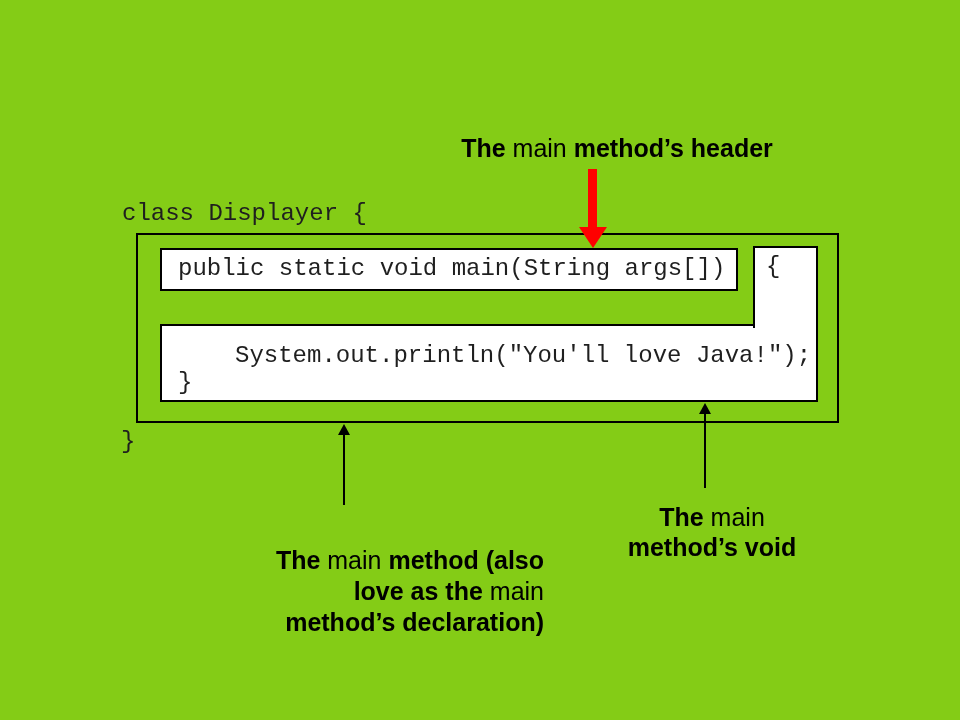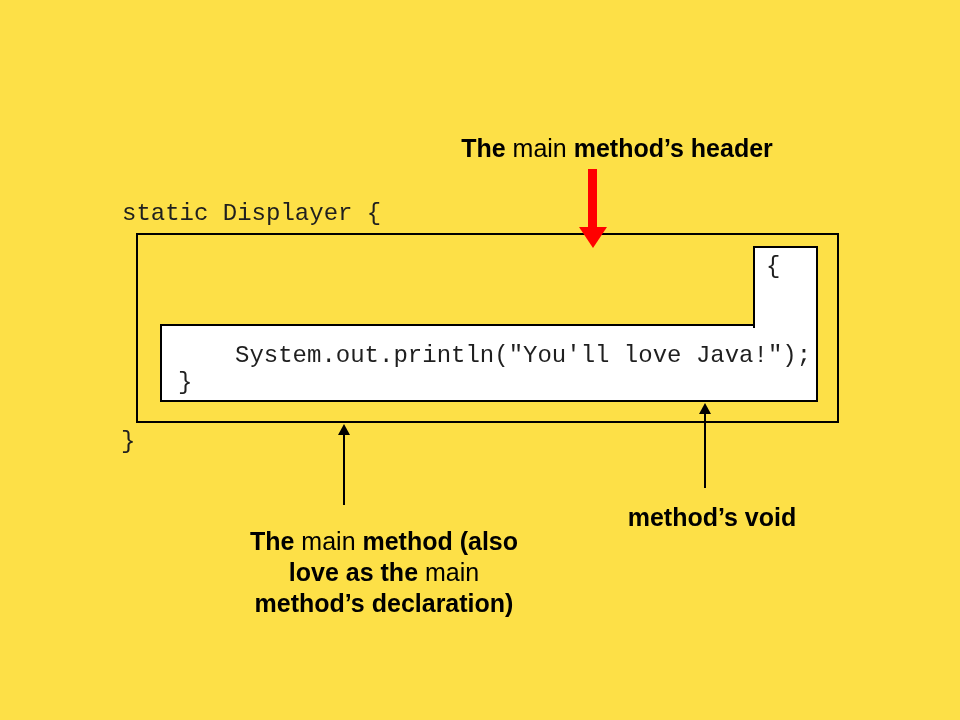--- a/index.html
+++ b/index.html
@@ -1,18 +1,18 @@
 <!DOCTYPE html>
 <html><head>
 <meta charset="utf-8">
 <style>
   * { margin:0; padding:0; box-sizing:border-box; }
   body { background:#fff; }
   .slide {
-    position:relative; width:960px; height:720px; background:#fde047;
+    position:relative; width:960px; height:720px; background:#84cc16;
     font-family:"Liberation Sans", sans-serif; color:#000; overflow:hidden;
   }
   .abs { position:absolute; }
   .code {
     font-family:"Liberation Mono","DejaVu Sans Mono",monospace;
     font-size:24px; line-height:1.1; color:#1f1f1f; white-space:pre;
   }
   .label { font-size:25px; color:#000; }
   .label .b  { font-weight:bold; }
   .label .cw { font-weight:normal; }
@@ -41,39 +41,42 @@
   .blk-head { width:0; height:0; border-left:6px solid transparent;
               border-right:6px solid transparent; border-bottom:11px solid #000; z-index:4; }
   .blk-shaft { width:2px; background:#000; z-index:4; }
   .decl-head  { left:338px; top:424px; }
   .decl-shaft { left:343px; top:433px; height:72px; }
   .body-head  { left:699px; top:403px; }
   .body-shaft { left:704px; top:412px; height:76px; }
 
   
   .header-annotation      { left:420px; top:134px; width:394px; text-align:center; line-height:28px; }
-  .declaration-annotation { left:224px; top:526px; width:320px; text-align:center; line-height:31px; }
+  .declaration-annotation { left:224px; top:545px; width:320px; text-align:right; line-height:31px; }
   .body-annotation        { left:599px; top:502px; width:226px; text-align:center; line-height:30px; }
 </style>
 </head>
 <body>
 
 <div class="slide">
 
   <div class="abs label header-annotation">
     <span class="b">The </span><span class="cw">main</span><span class="b"> method’s header</span>
   </div>
 
   <div class="abs red-shaft"></div>
   <div class="abs red-head"></div>
 
-  <div class="abs code class-open">static Displayer {</div>
+  <div class="abs code class-open">class Displayer {</div>
 
   <div class="abs outer-box"></div>
 
+  <div class="abs header-box">
+    <span class="code">public static void main(String args[])</span>
+  </div>
 
   <div class="abs brace-box">
     <span class="code">{</span>
   </div>
 
   <div class="abs body-box">
     <div class="abs code println-line">System.out.println("You'll love Java!");</div>
     <div class="abs code method-close-line">}</div>
   </div>
 
@@ -85,16 +88,17 @@
   <div class="abs blk-head body-head"></div>
   <div class="abs blk-shaft body-shaft"></div>
 
   <div class="abs label declaration-annotation">
     <div><span class="b">The </span><span class="cw">main</span><span class="b"> method (also</span></div>
     <div><span class="b">love as the </span><span class="cw">main</span></div>
     <div><span class="b">method’s declaration)</span></div>
   </div>
 
   <div class="abs label body-annotation">
+    <div><span class="b">The </span><span class="cw">main</span></div>
     <div><span class="b">method’s void</span></div>
   </div>
 
 </div>
 
 </body></html>

